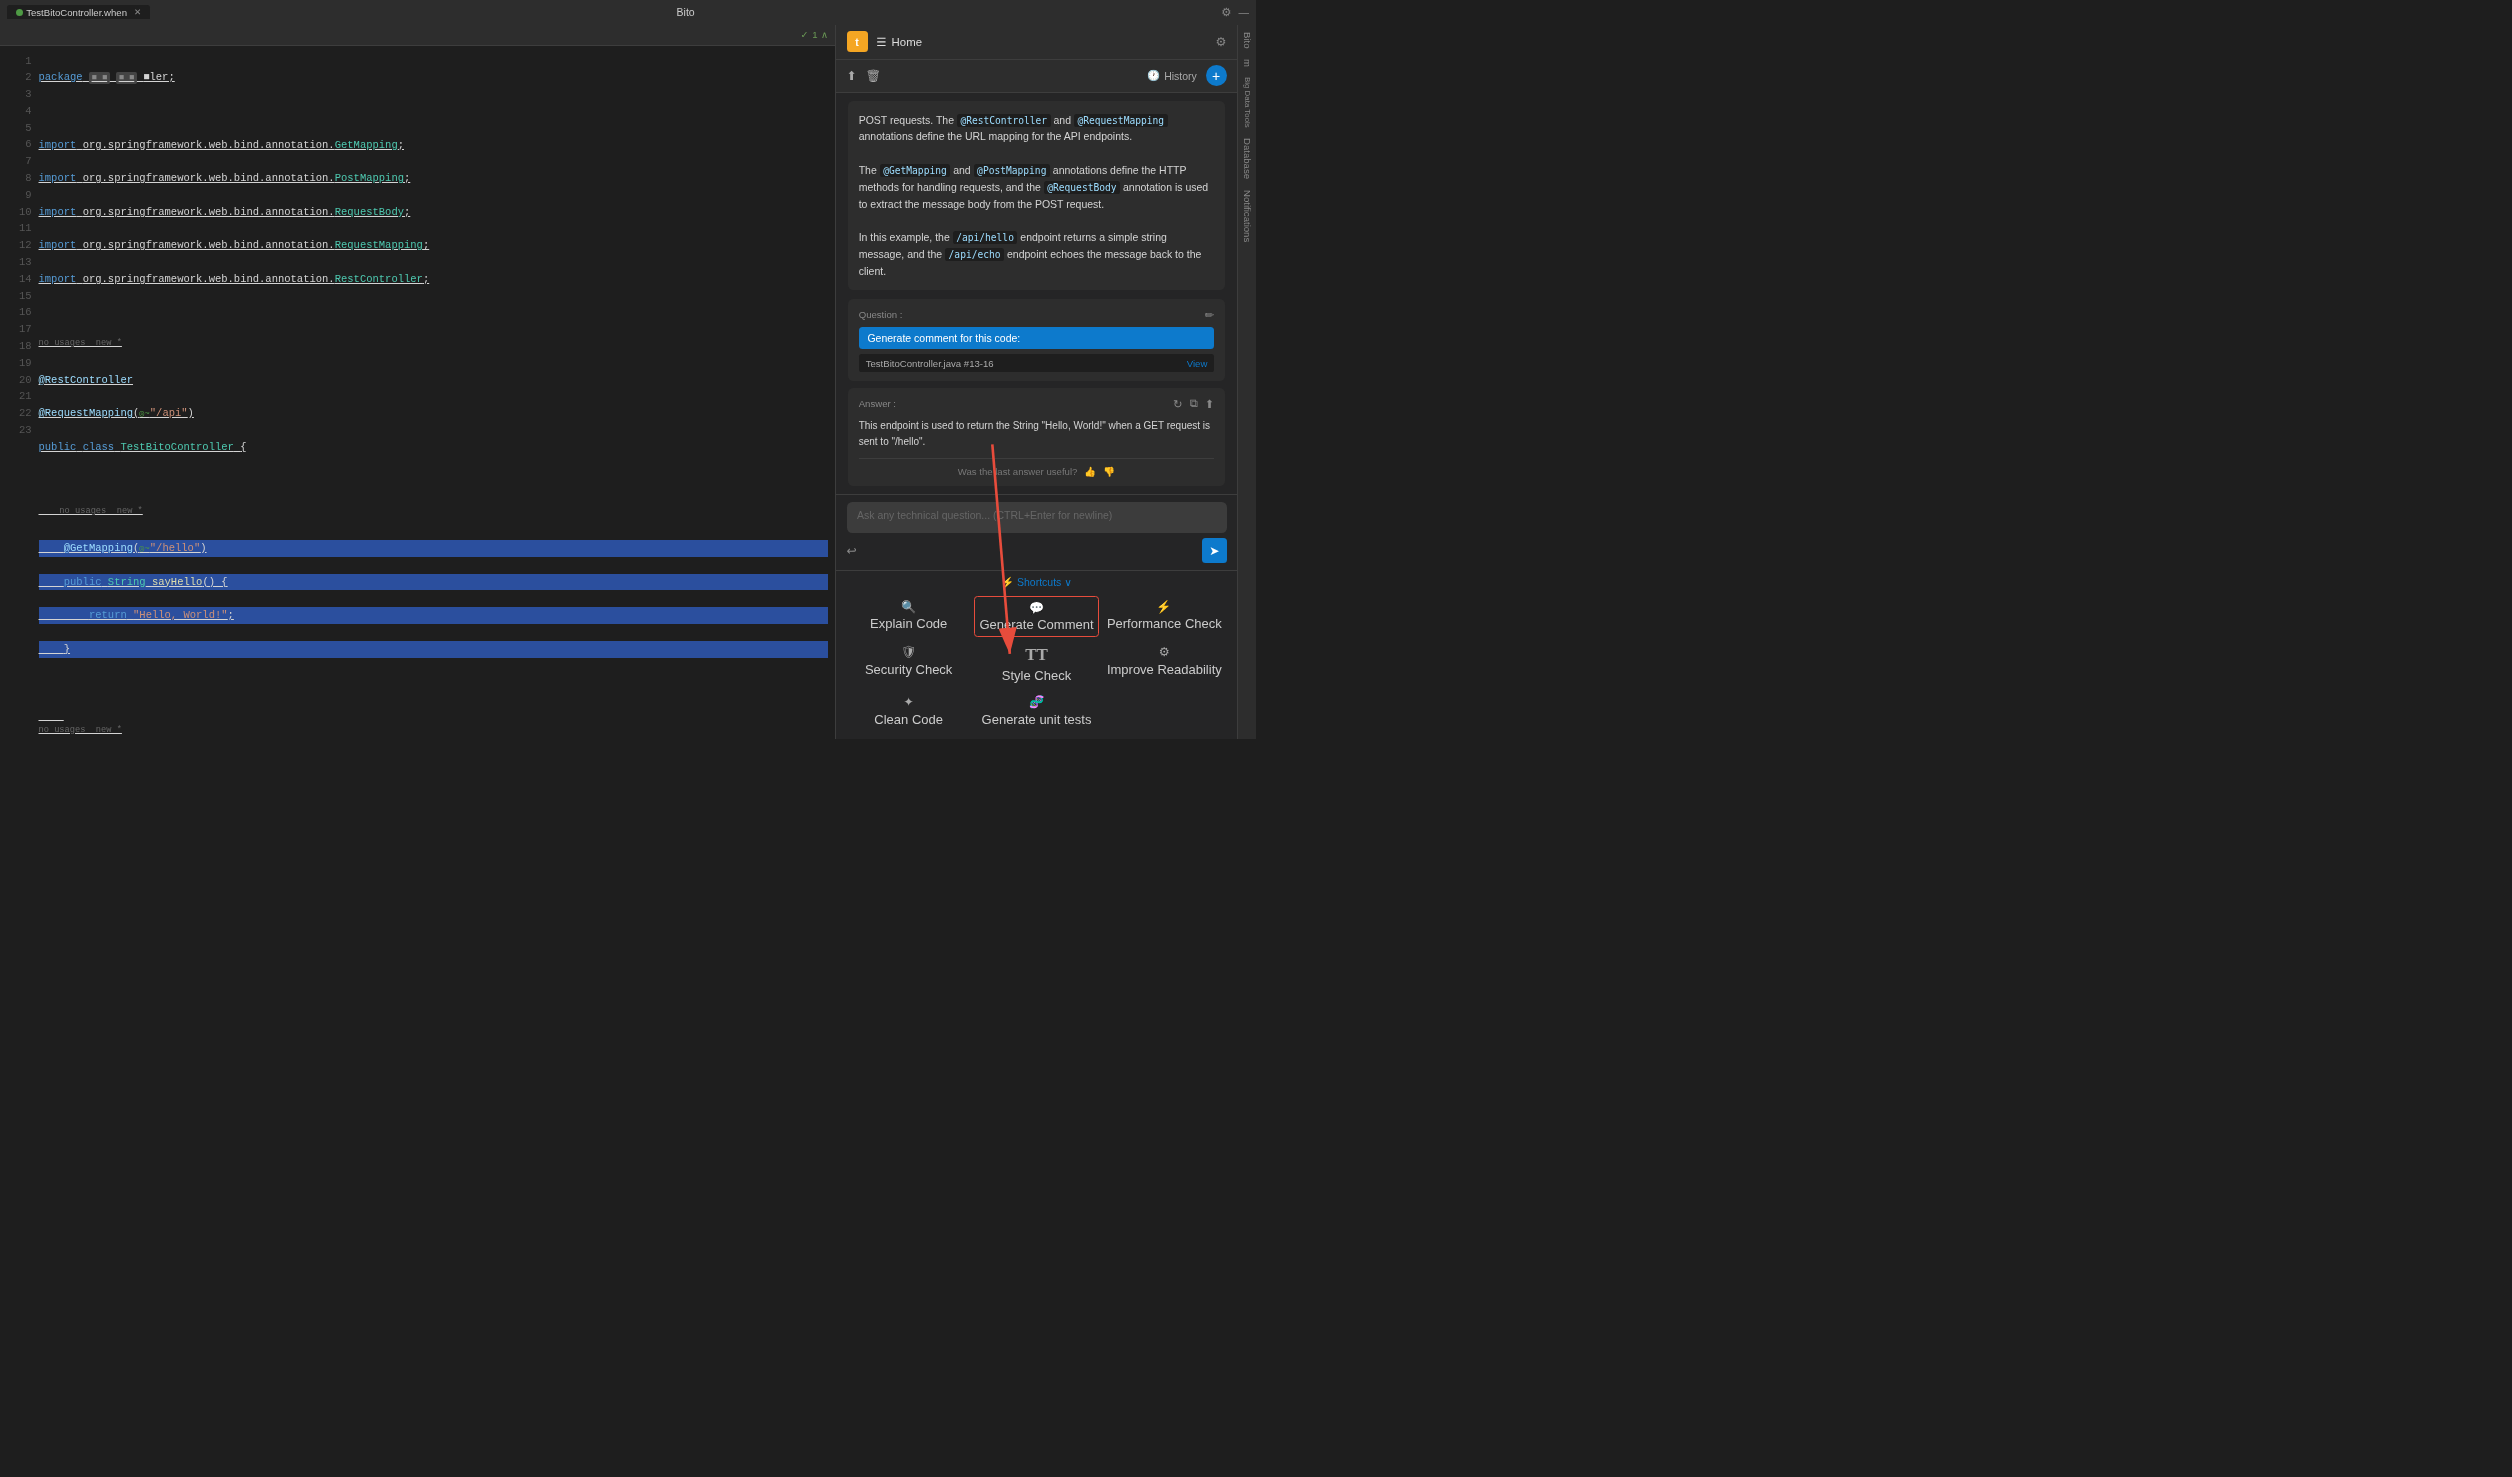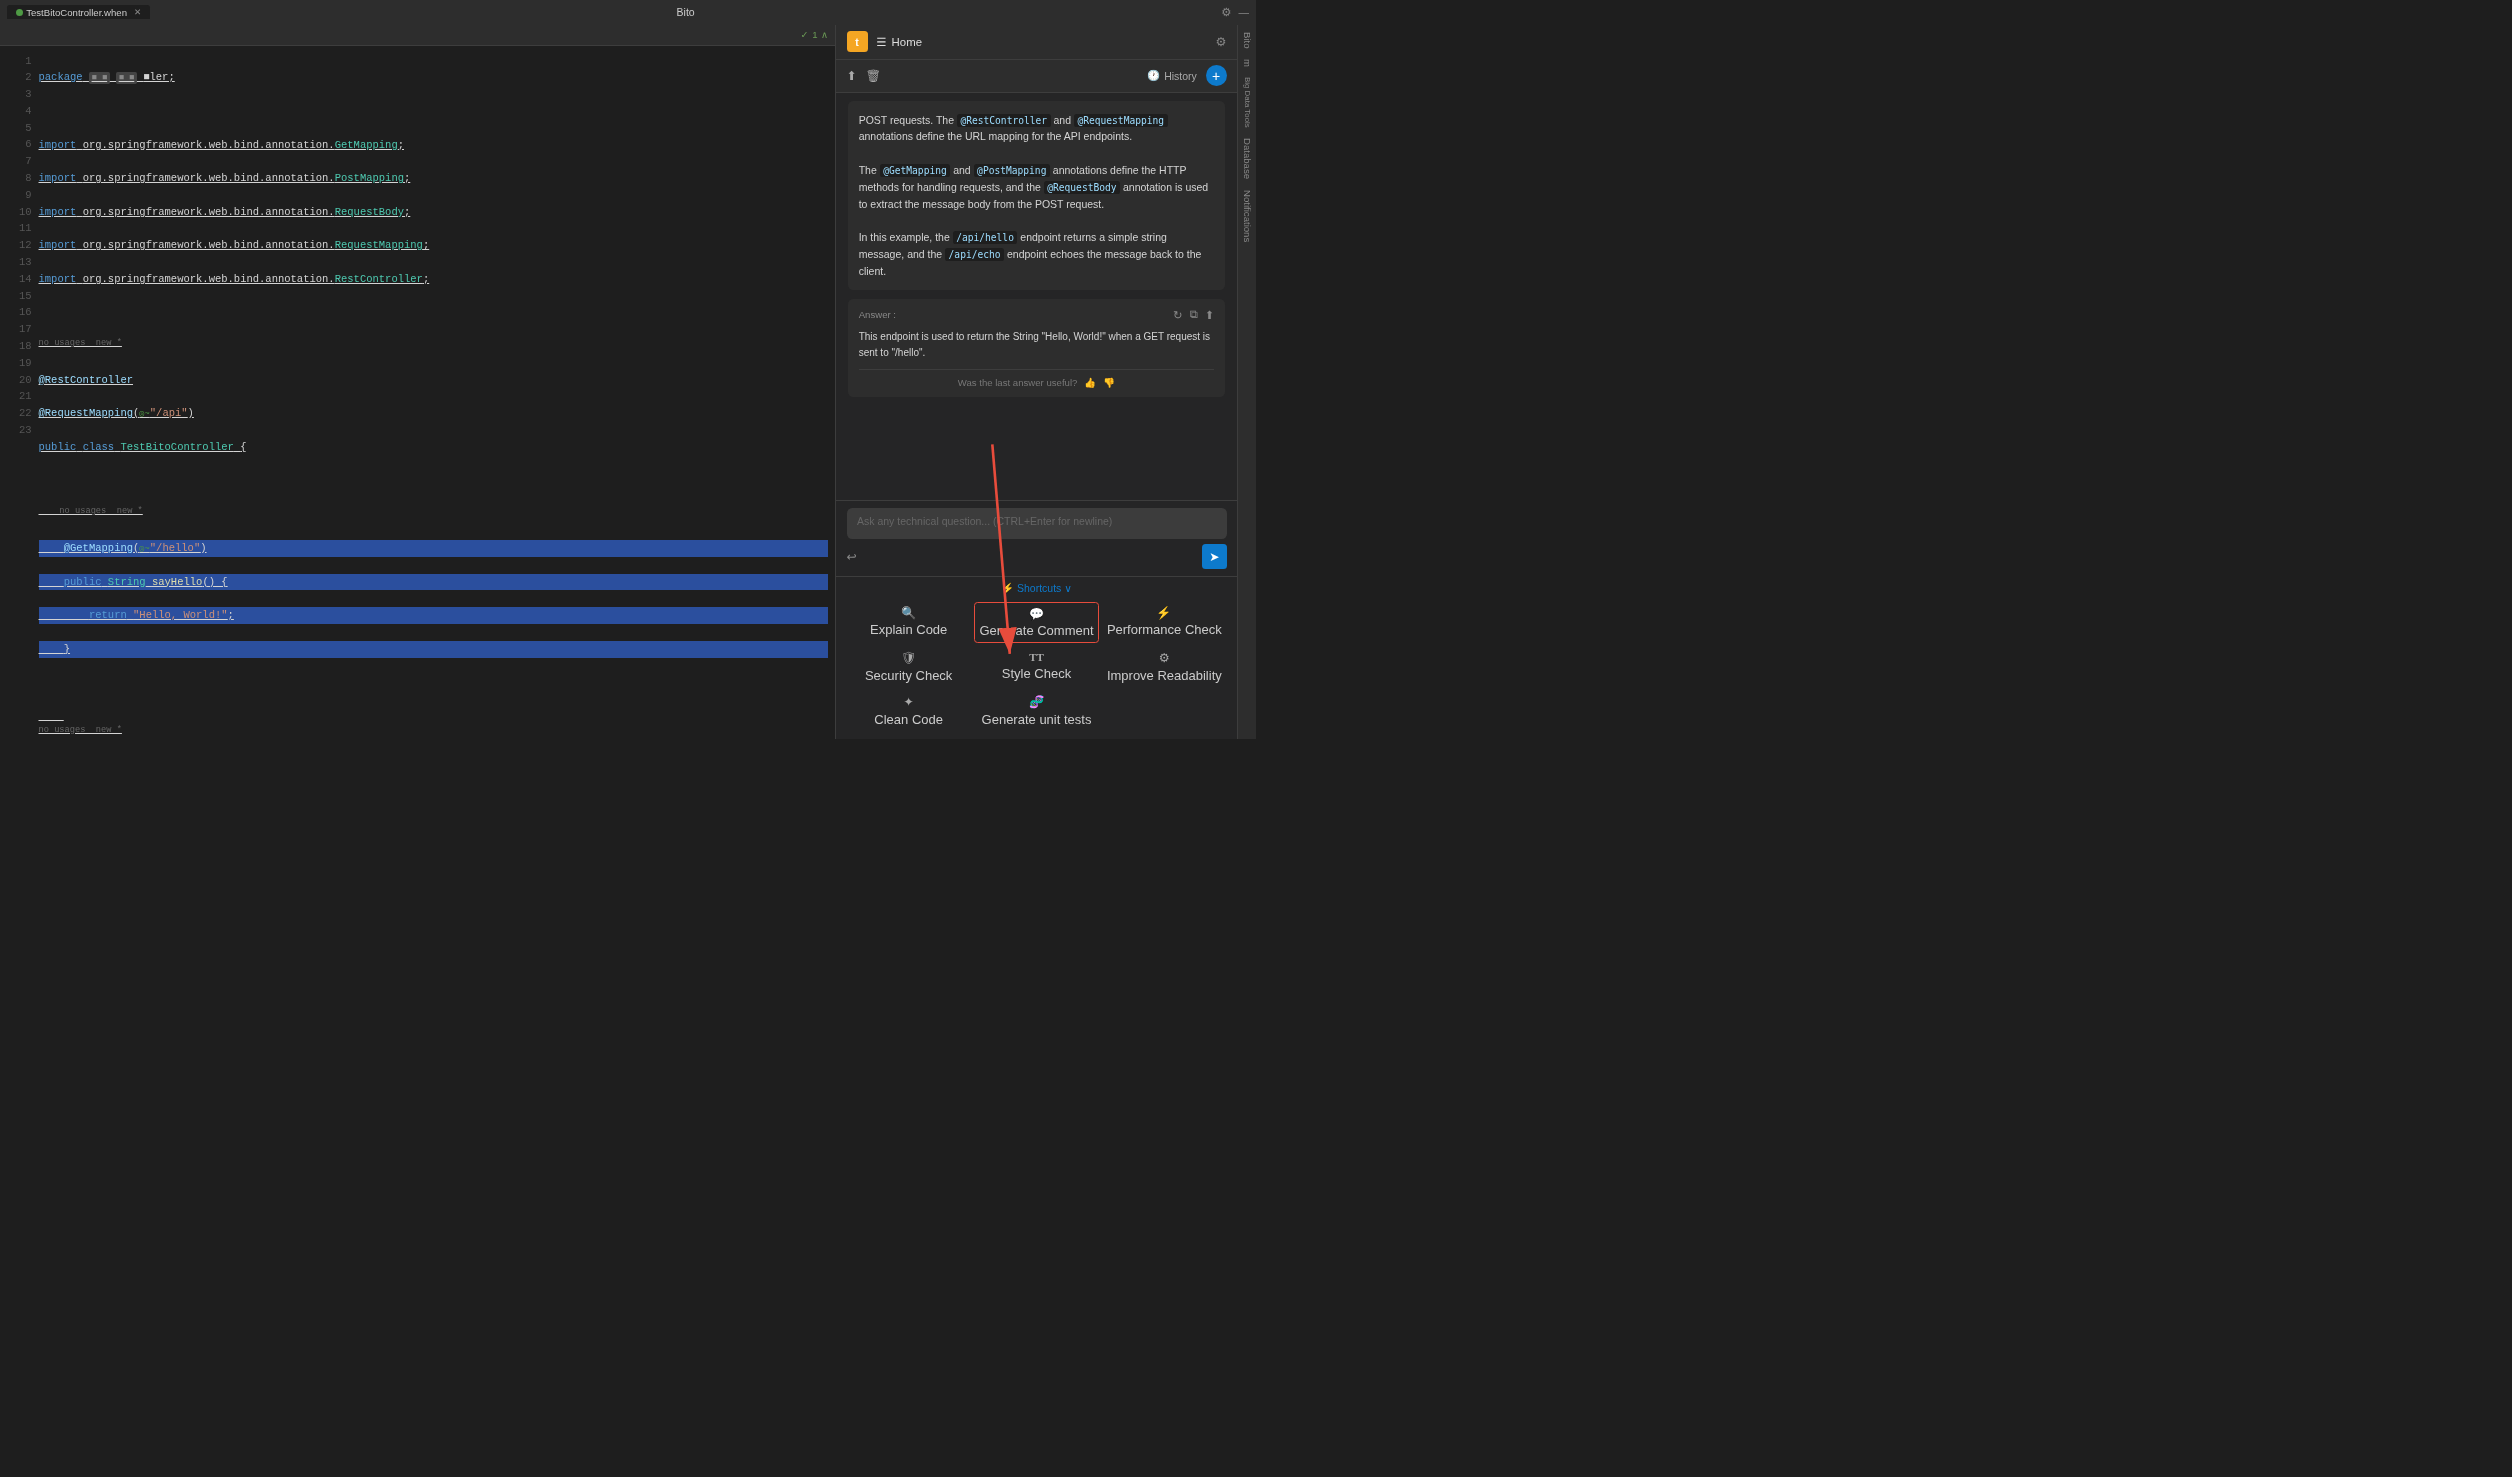--- a/index.html
+++ b/index.html
@@ -559,20 +559,31 @@
       <div class="chat-area">
 
         <div class="answer-block">
           <span>POST requests. The <span class="inline-code">@RestController</span> and <span class="inline-code">@RequestMapping</span> annotations define the URL mapping for the API endpoints.</span>
           <br><br>
           <span>The <span class="inline-code">@GetMapping</span> and <span class="inline-code">@PostMapping</span> annotations define the HTTP methods for handling requests, and the <span class="inline-code">@RequestBody</span> annotation is used to extract the message body from the POST request.</span>
           <br><br>
           <span>In this example, the <span class="inline-code">/api/hello</span> endpoint returns a simple string message, and the <span class="inline-code">/api/echo</span> endpoint echoes the message back to the client.</span>
         </div>
 
+        <div class="question-block">
+          <div class="question-label">
+            <span>Question :</span>
+            <span style="color:#888;font-size:11.4px;cursor:pointer;">✏</span>
+          </div>
+          <div class="question-text">Generate comment for this code:</div>
+          <div class="question-file">
+            <span>TestBitoController.java #13-16</span>
+            <span class="view-link">View</span>
+          </div>
+        </div>
 
         <div class="answer-section">
           <div class="answer-label">
             <span>Answer :</span>
             <div class="answer-icons">
               <span style="cursor:pointer;">↻</span>
               <span style="cursor:pointer;">⧉</span>
               <span style="cursor:pointer;">⬆</span>
             </div>
           </div>
@@ -618,21 +629,21 @@
             <span class="shortcut-icon">⚡</span>
             <span class="shortcut-label">Performance Check</span>
           </div>
 
           <div class="shortcut-item">
             <span class="shortcut-icon">🛡</span>
             <span class="shortcut-label">Security Check</span>
           </div>
 
           <div class="shortcut-item">
-            <span class="shortcut-icon" style="font-family:serif;font-size:11px;font-weight:bold;">TT</span>
+            <span class="shortcut-icon" style="font-family:serif;font-size:17px;font-weight:bold;">TT</span>
             <span class="shortcut-label">Style Check</span>
           </div>
 
           <div class="shortcut-item">
             <span class="shortcut-icon">⚙</span>
             <span class="shortcut-label">Improve Readability</span>
           </div>
 
           <div class="shortcut-item">
             <span class="shortcut-icon">✦</span>

